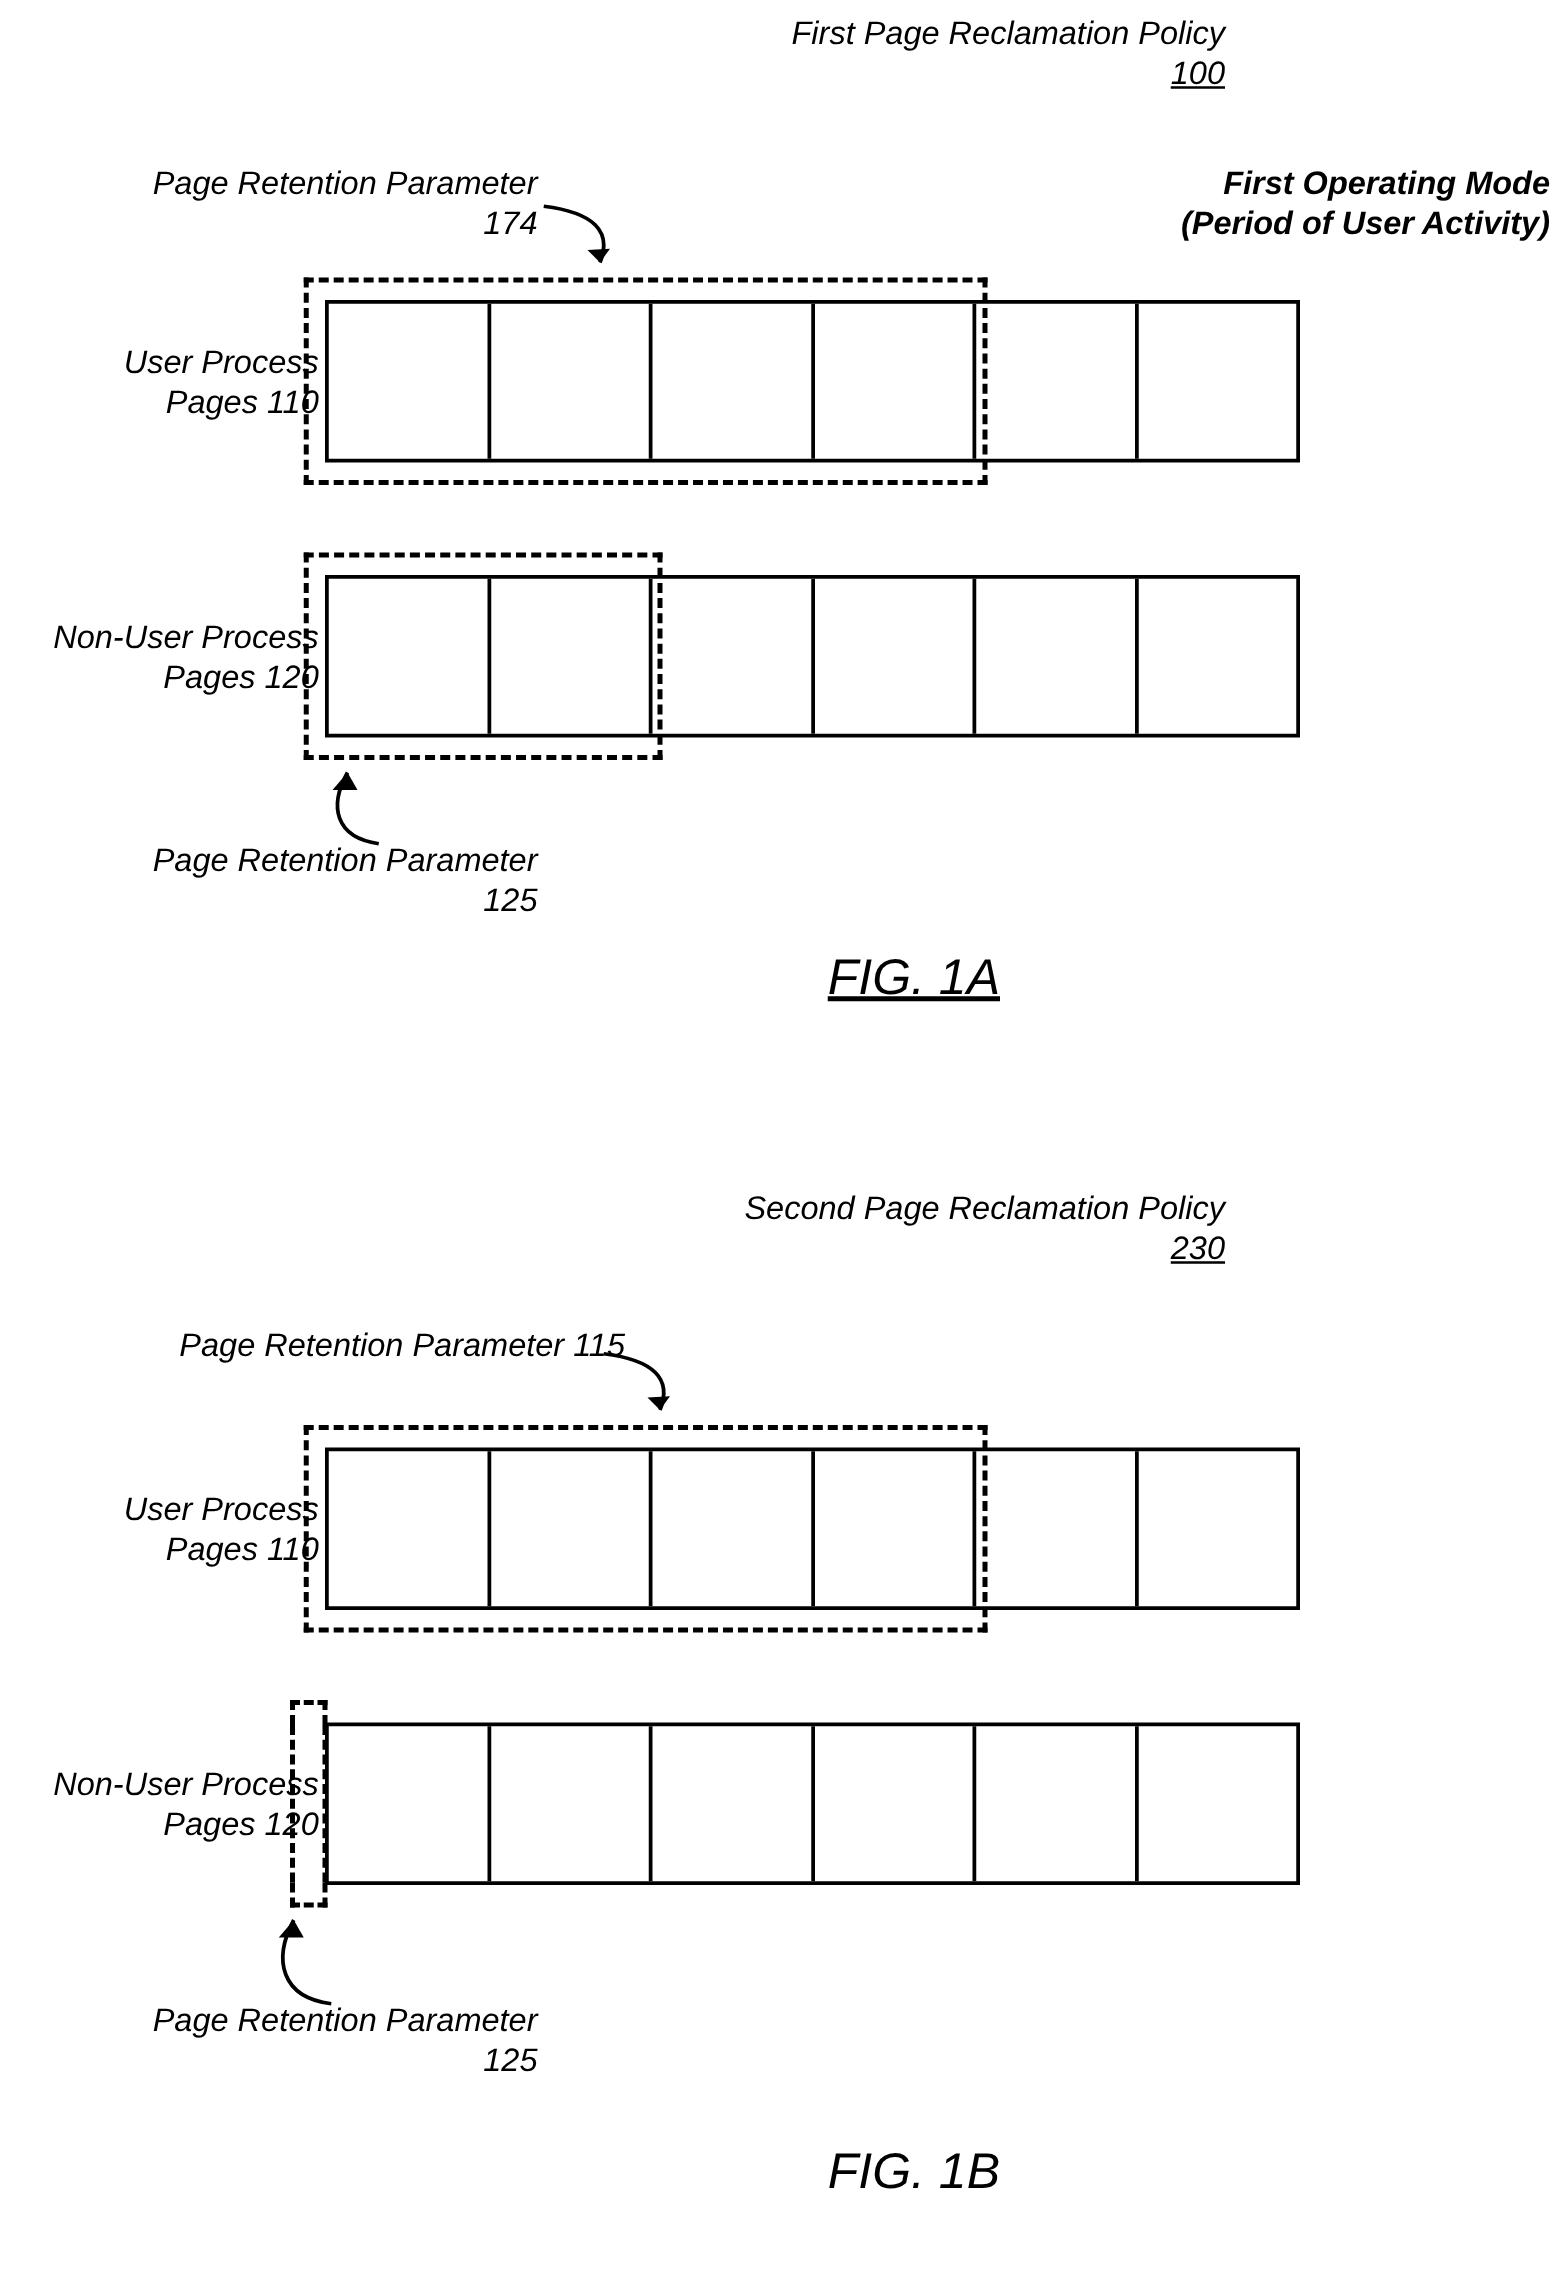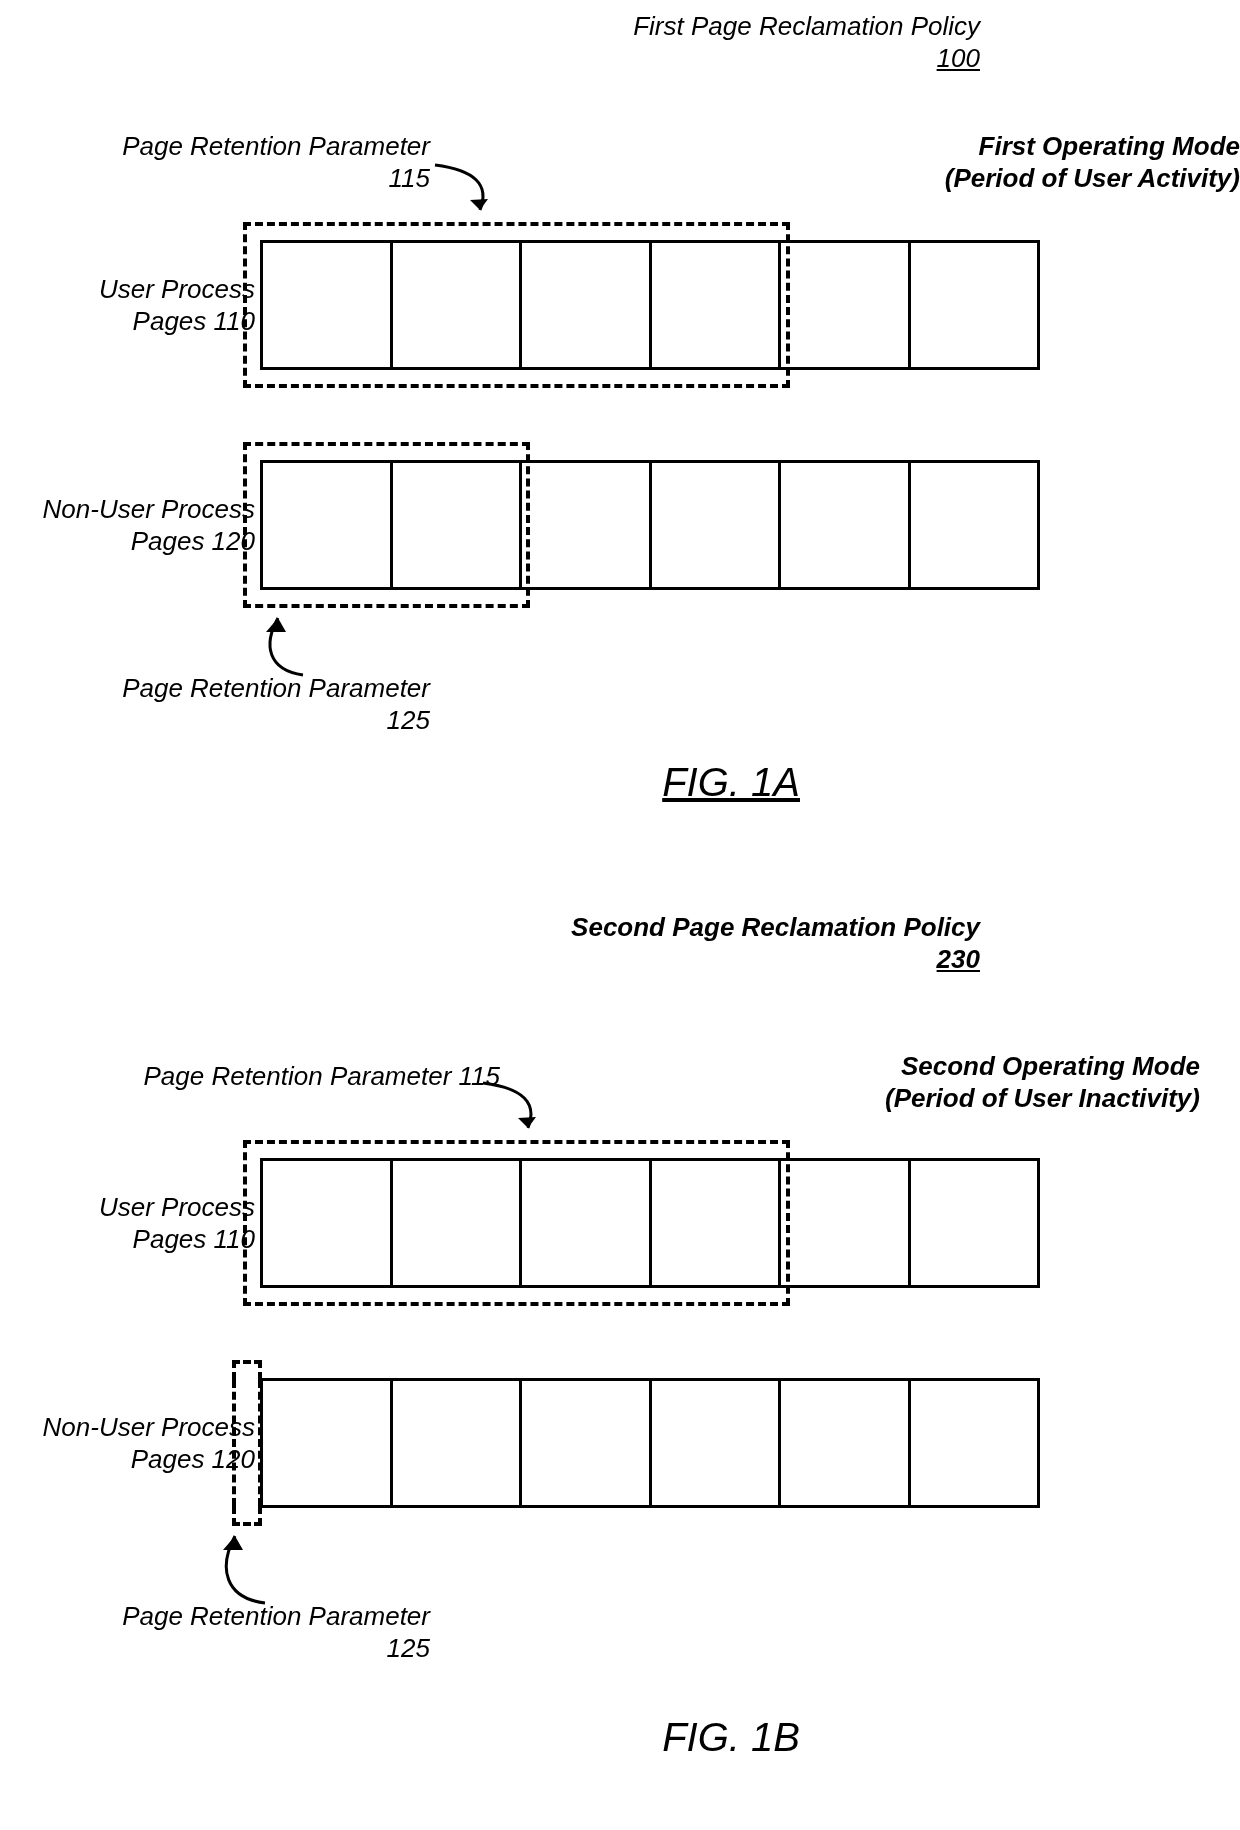--- a/index.html
+++ b/index.html
@@ -95,21 +95,21 @@
     <div class="cell"></div>
     <div class="cell"></div>
   </div>
   <div class="abs italic center label" style="left:50px; top:273px; width:205px;">
     <span>User Process</span><br>
     <span>Pages 110</span>
   </div>
 
   <div class="abs italic center label" style="left:100px; top:130px; width:330px;">
     <span>Page Retention Parameter</span><br>
-    <span>115</span>
+    <span>174</span>
   </div>
   <svg class="abs arrow" style="left:430px; top:160px;" width="80" height="70">
     <path d="M5 5 C 45 10, 60 25, 50 50"></path>
     <polygon points="50,50 40,40 58,39"></polygon>
   </svg>
 
   <div class="abs dash" style="left:243px; top:442px; width:287px; height:166px;"></div>
   <div class="abs row" style="left:260px; top:460px;">
     <div class="cell"></div>
     <div class="cell"></div>
@@ -127,29 +127,25 @@
     <path d="M45 65 C 10 60, 5 35, 20 8"></path>
     <polygon points="20,8 8,22 28,22"></polygon>
   </svg>
   <div class="abs italic center label" style="left:100px; top:672px; width:330px;">
     <span>Page Retention Parameter</span><br>
     <span>125</span>
   </div>
 
   <div class="abs italic center figcap" style="left:440px; top:760px; width:360px;text-decoration:underline;">FIG. 1A</div>
 
-  <div class="abs italic center title-2" style="left:260px; top:911px; width:720px;font-weight:bold;">
+  <div class="abs italic center title-2" style="left:260px; top:950px; width:720px;">
     <span>Second Page Reclamation Policy</span><br>
     <span class="underline">230</span>
   </div>
 
-  <div class="abs italic bold center oper-mode" style="left:720px; top:1050px; width:480px;">
-    <span>Second Operating Mode</span><br>
-    <span>(Period of User Inactivity)</span>
-  </div>
 
   <div class="abs dash" style="left:243px; top:1140px; width:547px; height:166px;"></div>
   <div class="abs row" style="left:260px; top:1158px;">
     <div class="cell"></div>
     <div class="cell"></div>
     <div class="cell"></div>
     <div class="cell"></div>
     <div class="cell"></div>
     <div class="cell"></div>
   </div>

